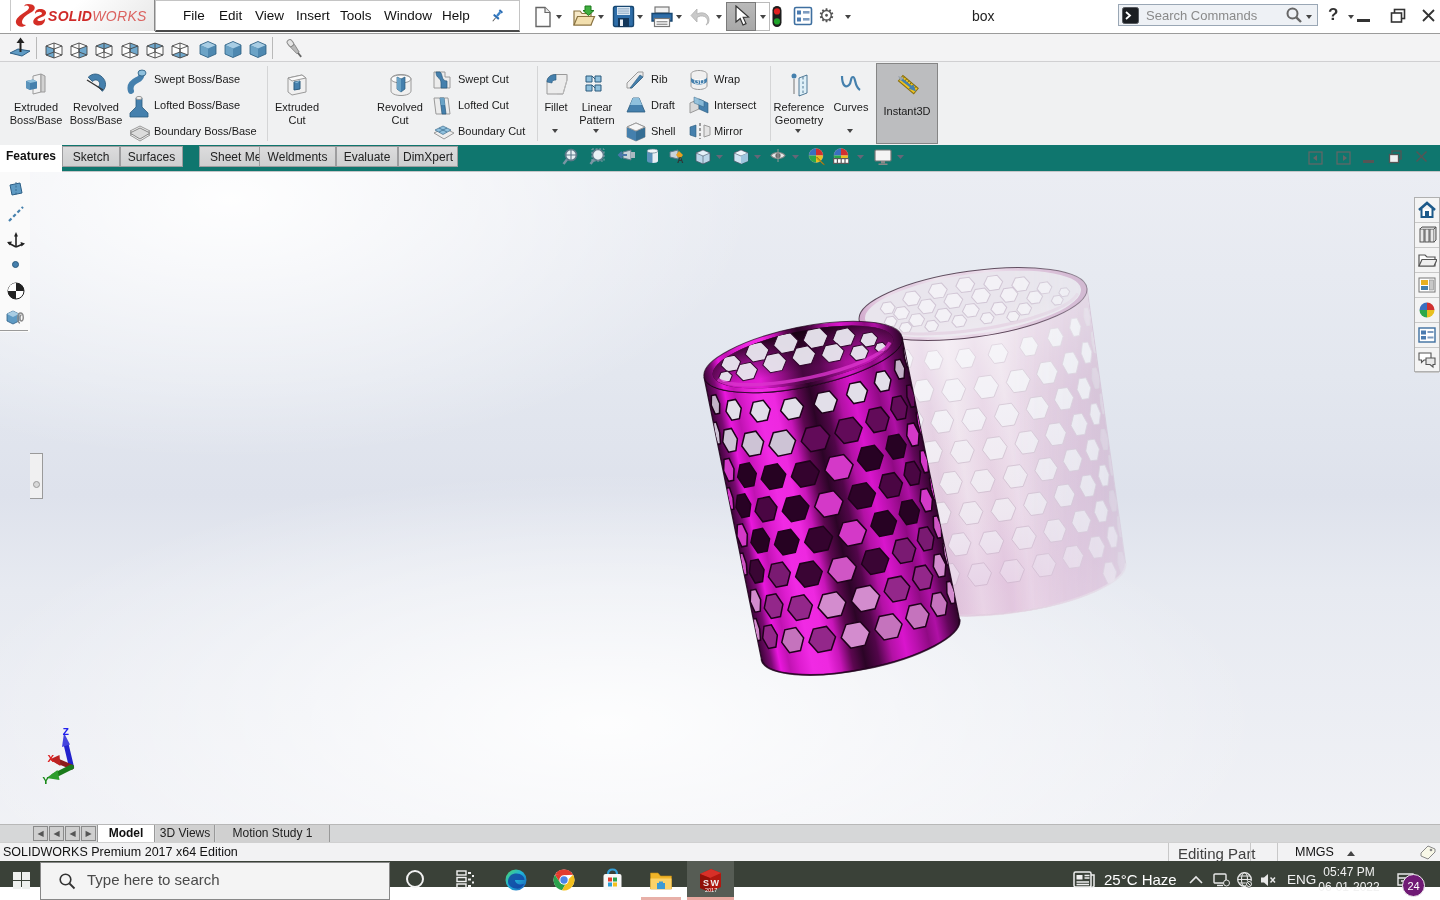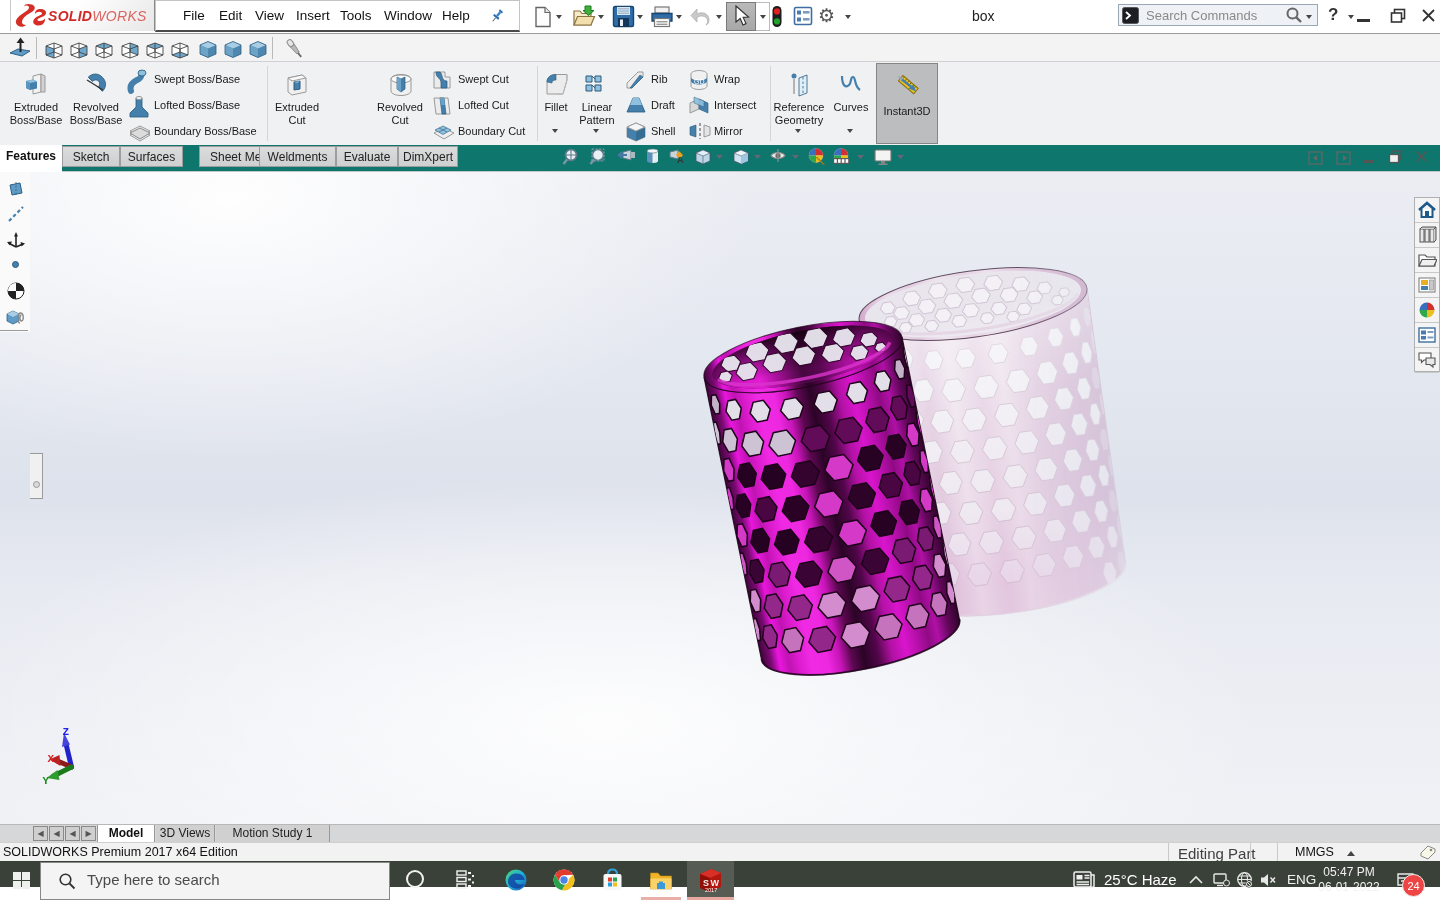--- a/index.html
+++ b/index.html
@@ -1026,13 +1026,13 @@
     </svg>
 <svg class="abs" style="left:1259px;top:11px;z-index:3" width="19" height="16" viewBox="0 0 19 16">
       <path d="M2 5.5 L5 5.5 L9 2 L9 14 L5 10.5 L2 10.5 Z" fill="#e8e8e8"></path>
       <path d="M11.5 5.5 L16 10.5 M16 5.5 L11.5 10.5" stroke="#e8e8e8" stroke-width="1.5"></path>
     </svg>
 <div class="abs" style="left:1287px;top:11px;font-size:13.5px;color:#f2f2f2;z-index:3">ENG</div>
 <div class="abs" style="left:1313px;top:4px;width:72px;text-align:center;font-size:12px;line-height:15px;color:#f2f2f2;z-index:3;white-space:nowrap">05:47 PM<br>06-01-2022</div>
 <svg class="abs" style="left:1396px;top:10px;z-index:3" width="22" height="19" viewBox="0 0 22 19">
       <path d="M2 3 L17 3 L17 14 L2 14 Z M2 7 L17 7 M5 10 h9" fill="none" stroke="#e8e8e8" stroke-width="1.4"></path>
     </svg>
-<div class="abs" style="left:1402px;top:13px;width:23px;height:23px;border-radius:50%;background:#ef4444;border:1.5px solid #f0f0f0;color:#fff;font-size:11px;text-align:center;line-height:22px;z-index:4">24</div>
+<div class="abs" style="left:1402px;top:13px;width:23px;height:23px;border-radius:50%;background:#701a75;border:1.5px solid #f0f0f0;color:#fff;font-size:11px;text-align:center;line-height:22px;z-index:4">24</div>
 </div>
 </body></html>

